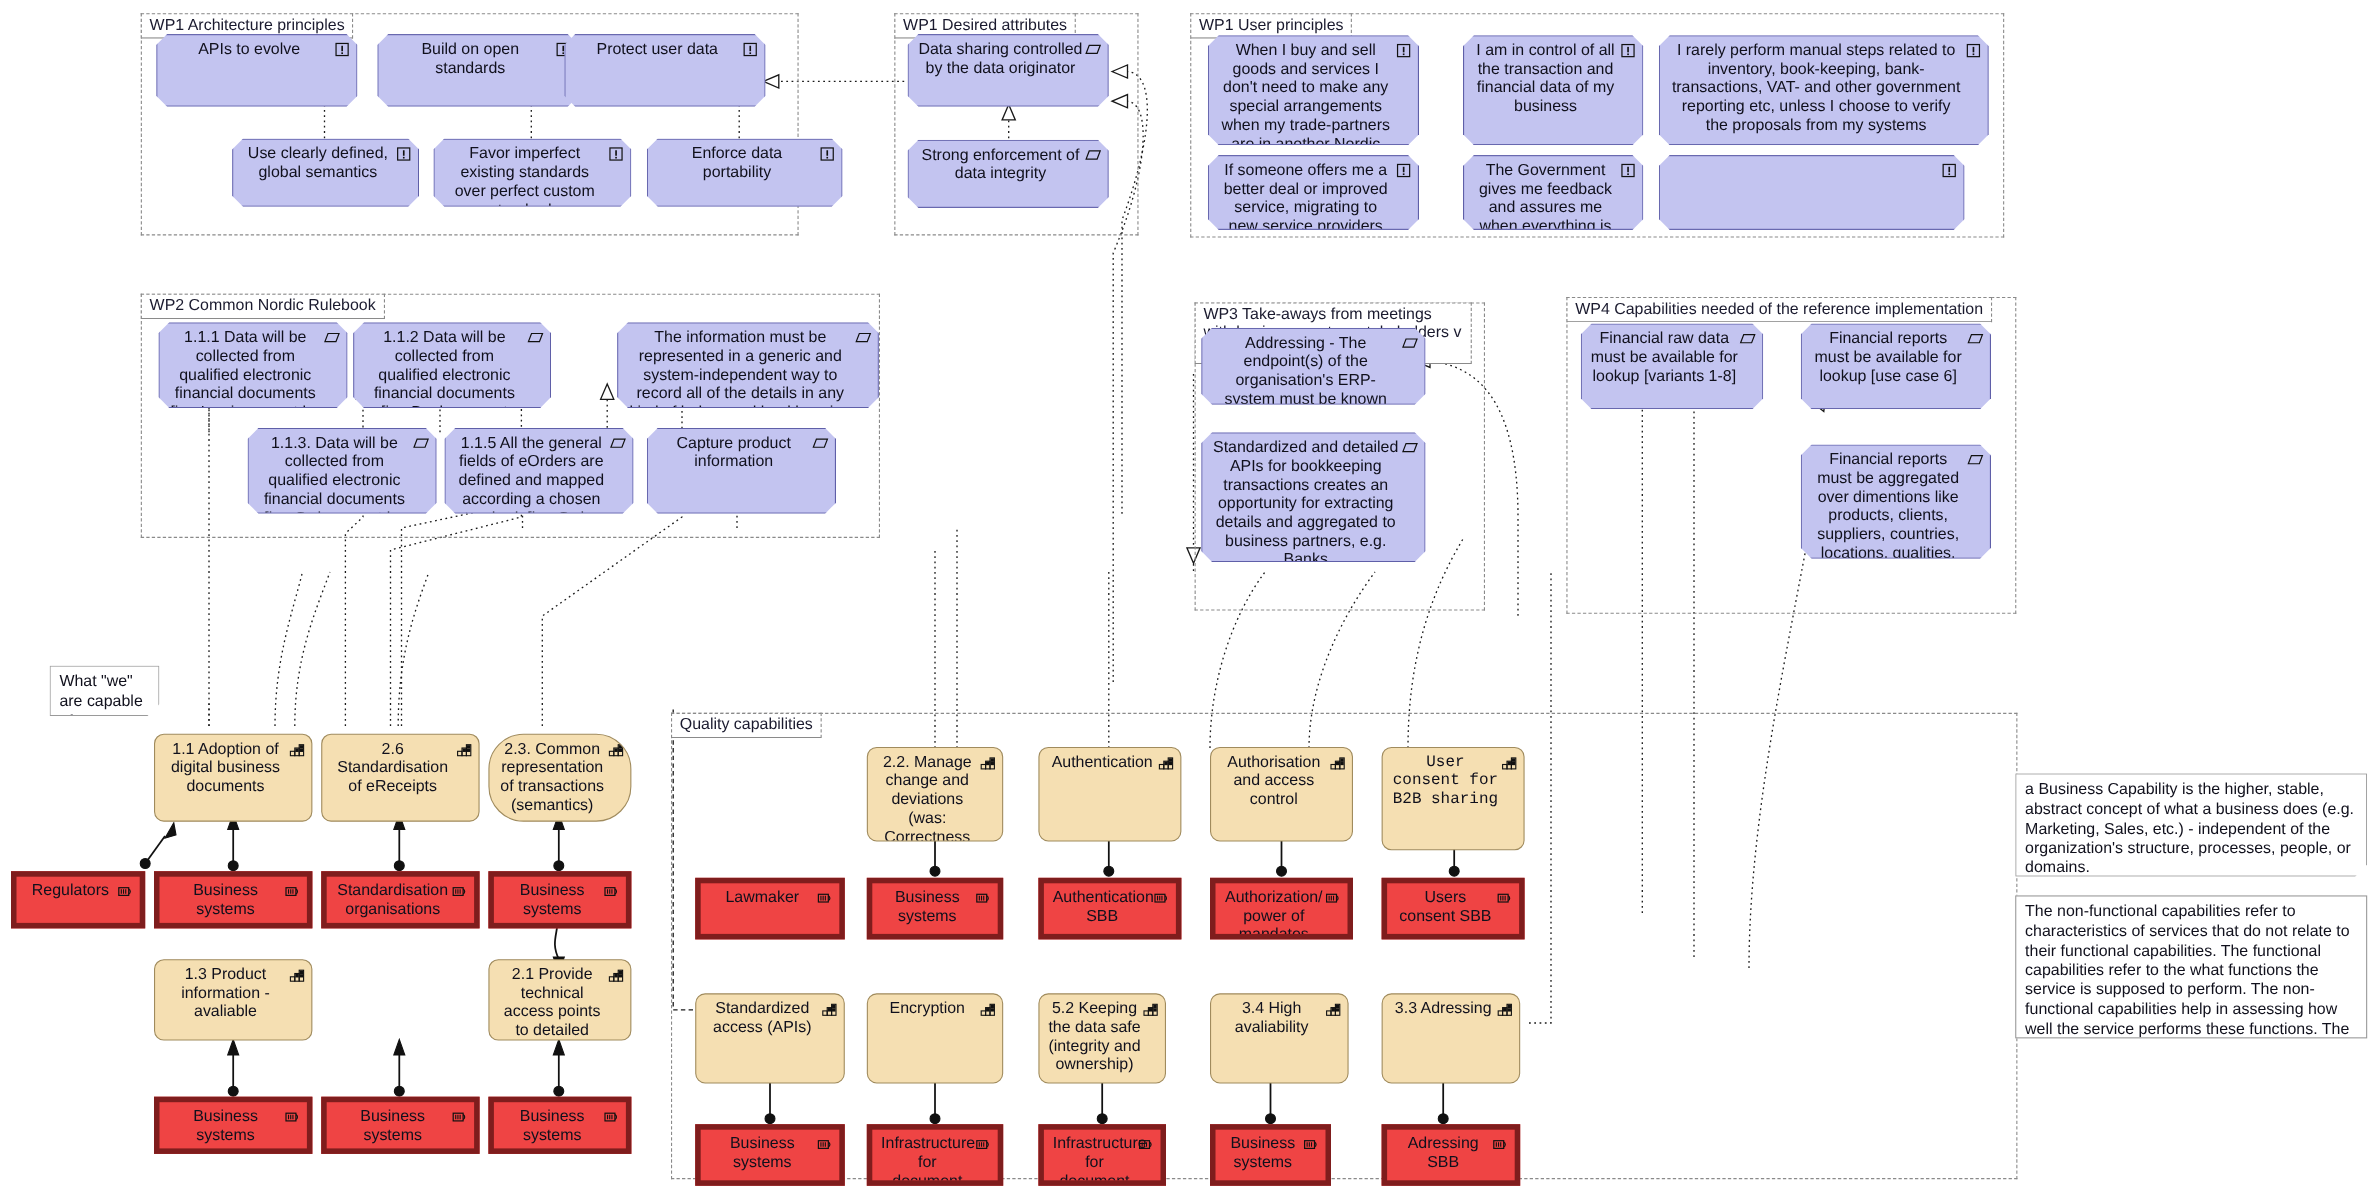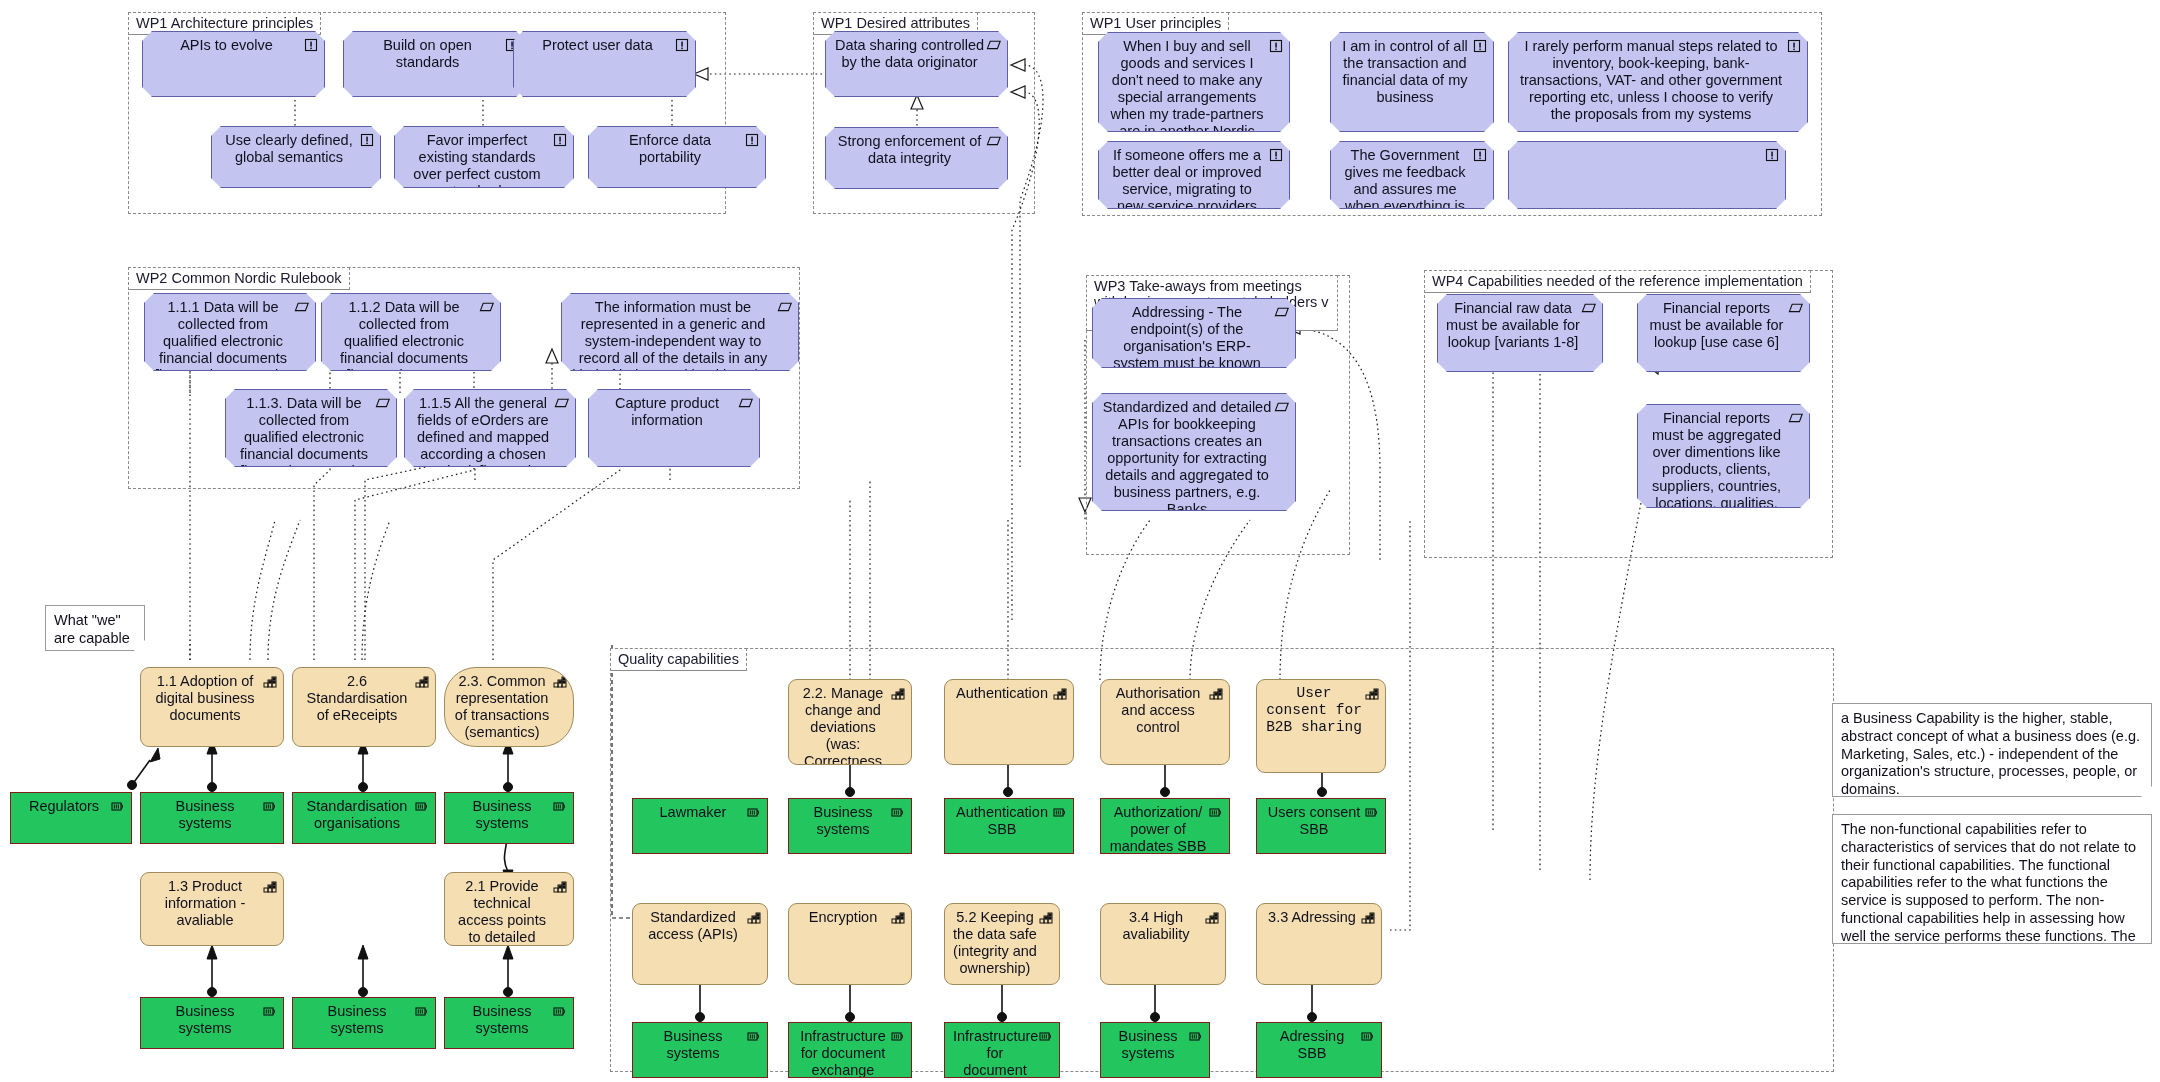--- a/index.html
+++ b/index.html
@@ -54,22 +54,22 @@
     clip-path:polygon(10px 0,calc(100% - 10px) 0,100% 10px,100% calc(100% - 10px),calc(100% - 10px) 100%,10px 100%,0 calc(100% - 10px),0 10px);
   }
   
   .node.cap{
     background:#f5dfb2;
     border:1px solid #a08b5d;
     border-radius:9px;
   }
   
   .node.role{
-    background:#22c55e;
-    border:1px solid #7f1d1d;
+    background:#ef4444;
+    border:5px solid #7f1d1d;
     border-radius:0;
   }
   .node .lbl{display:block;}
 
   
   .ico{
     position:absolute;
     top:5px;right:5px;
     width:16px;height:16px;
     pointer-events:none;

